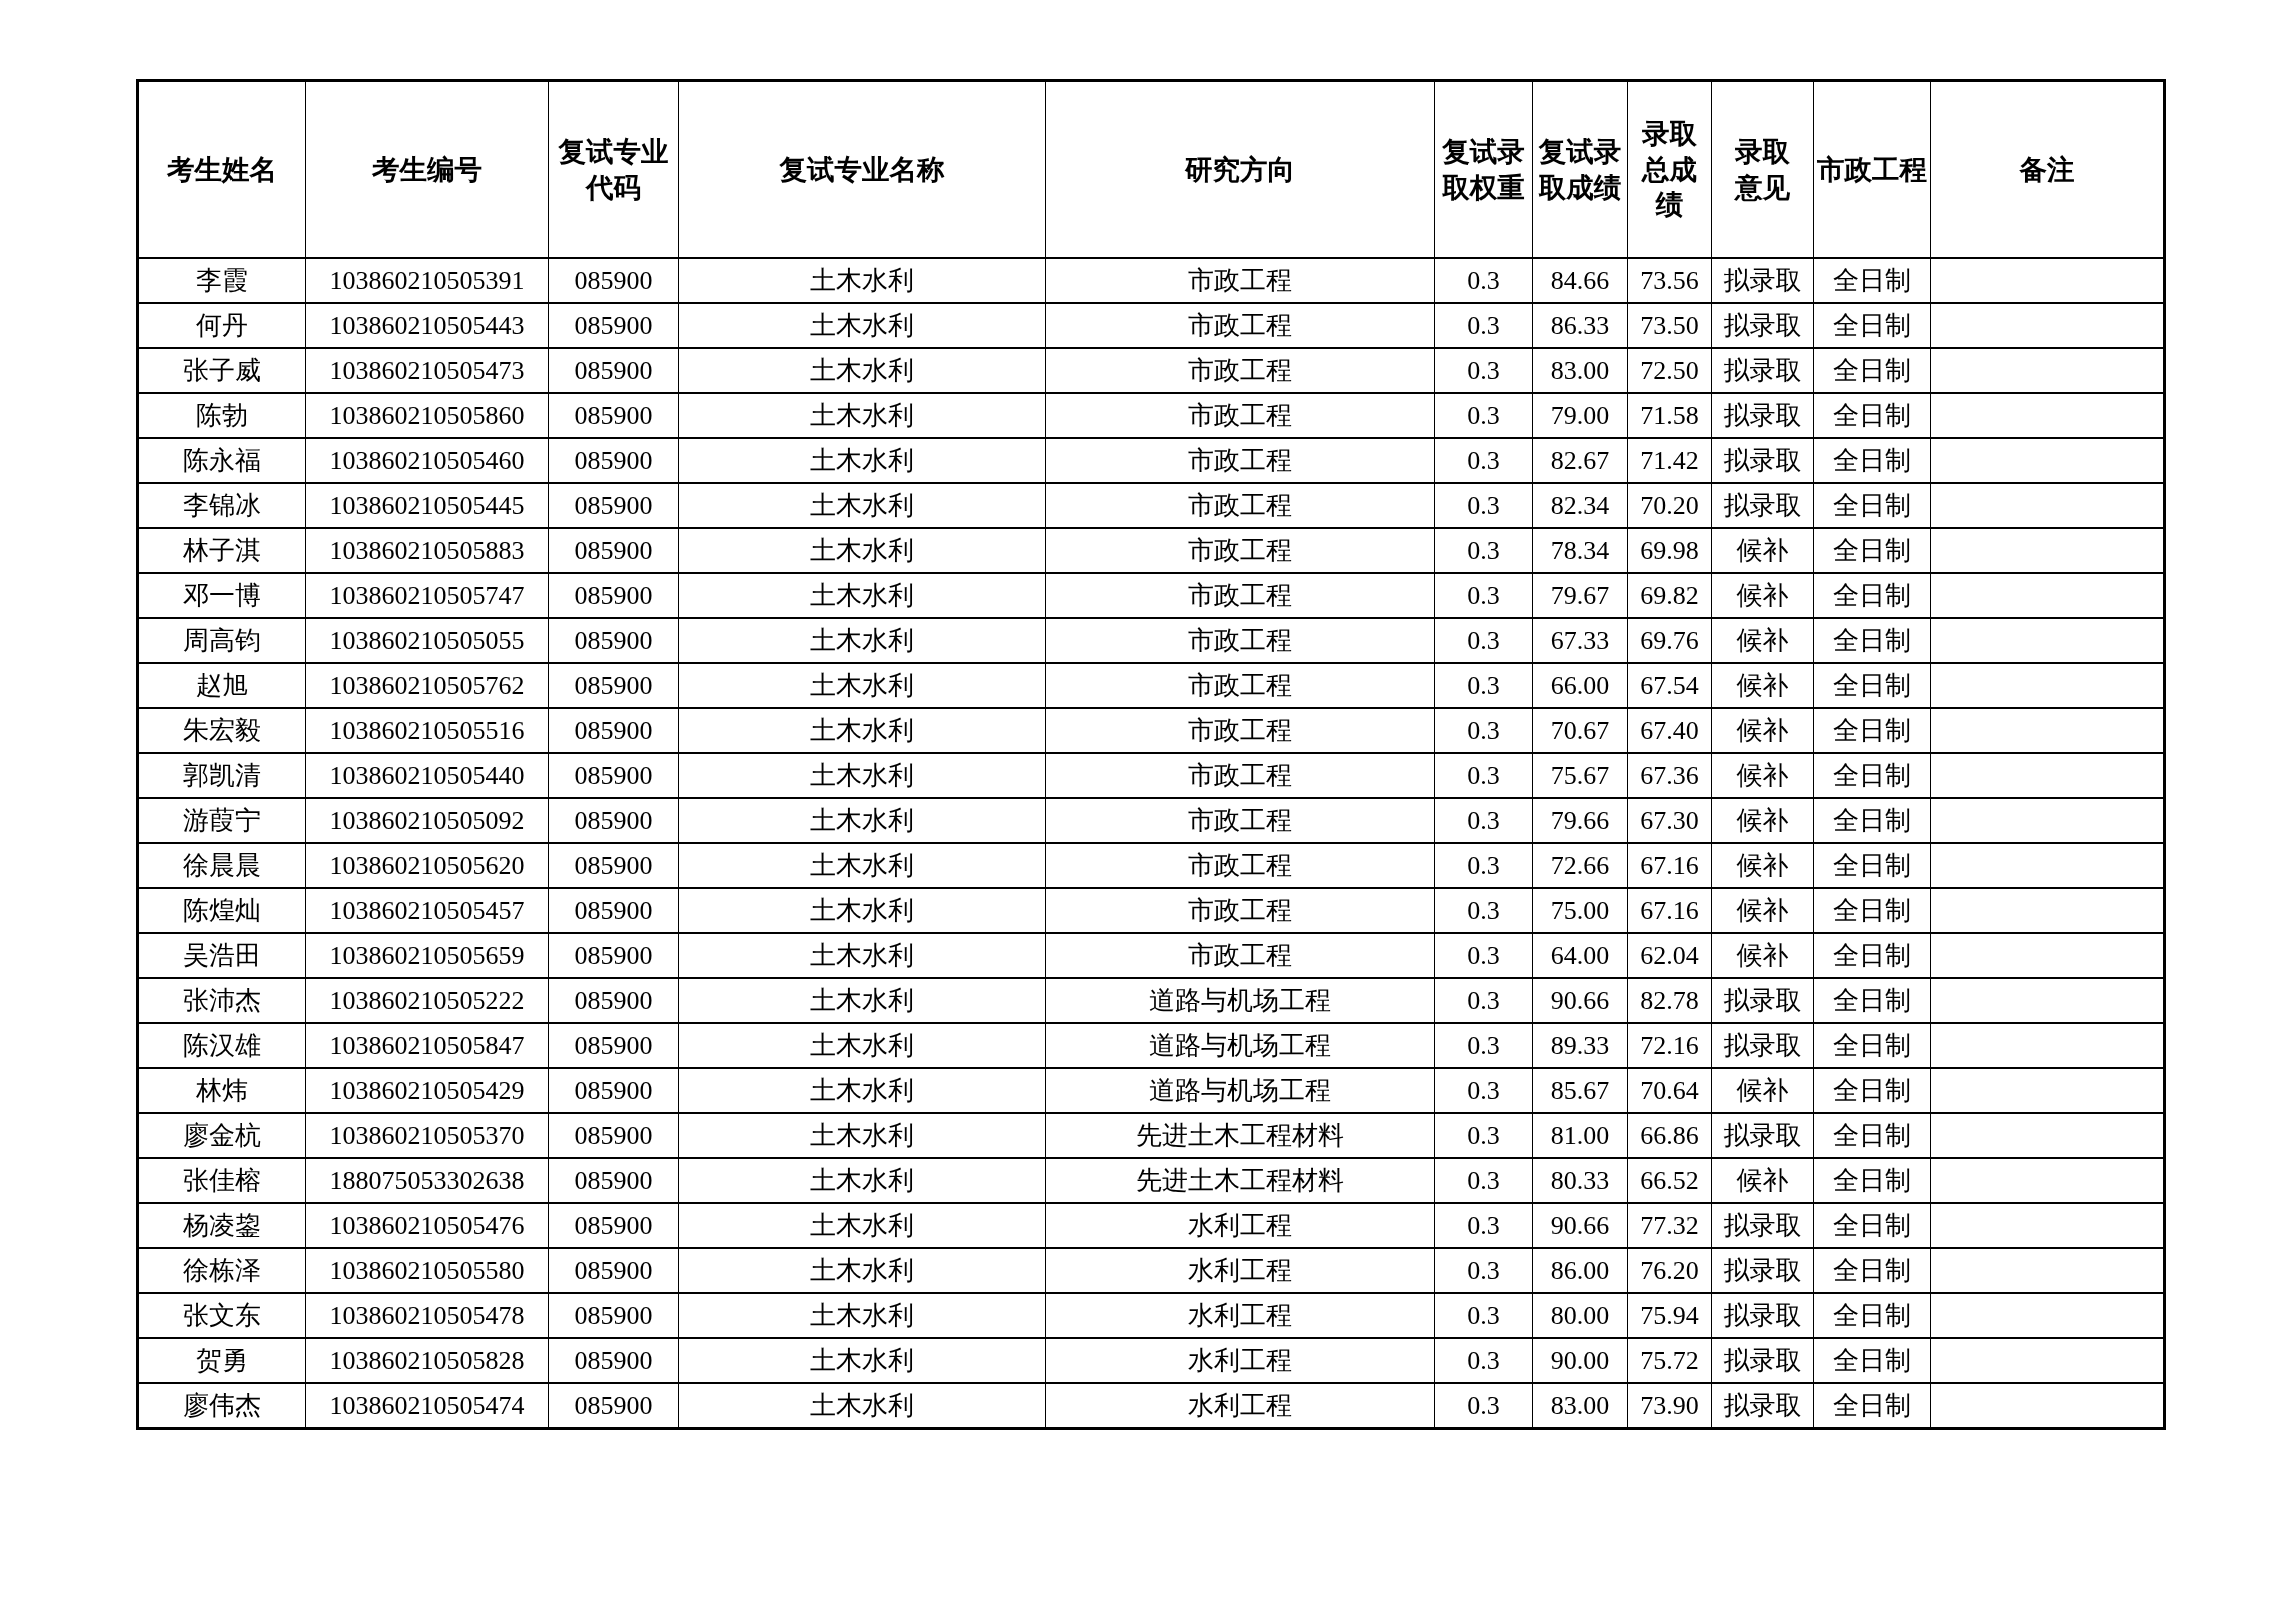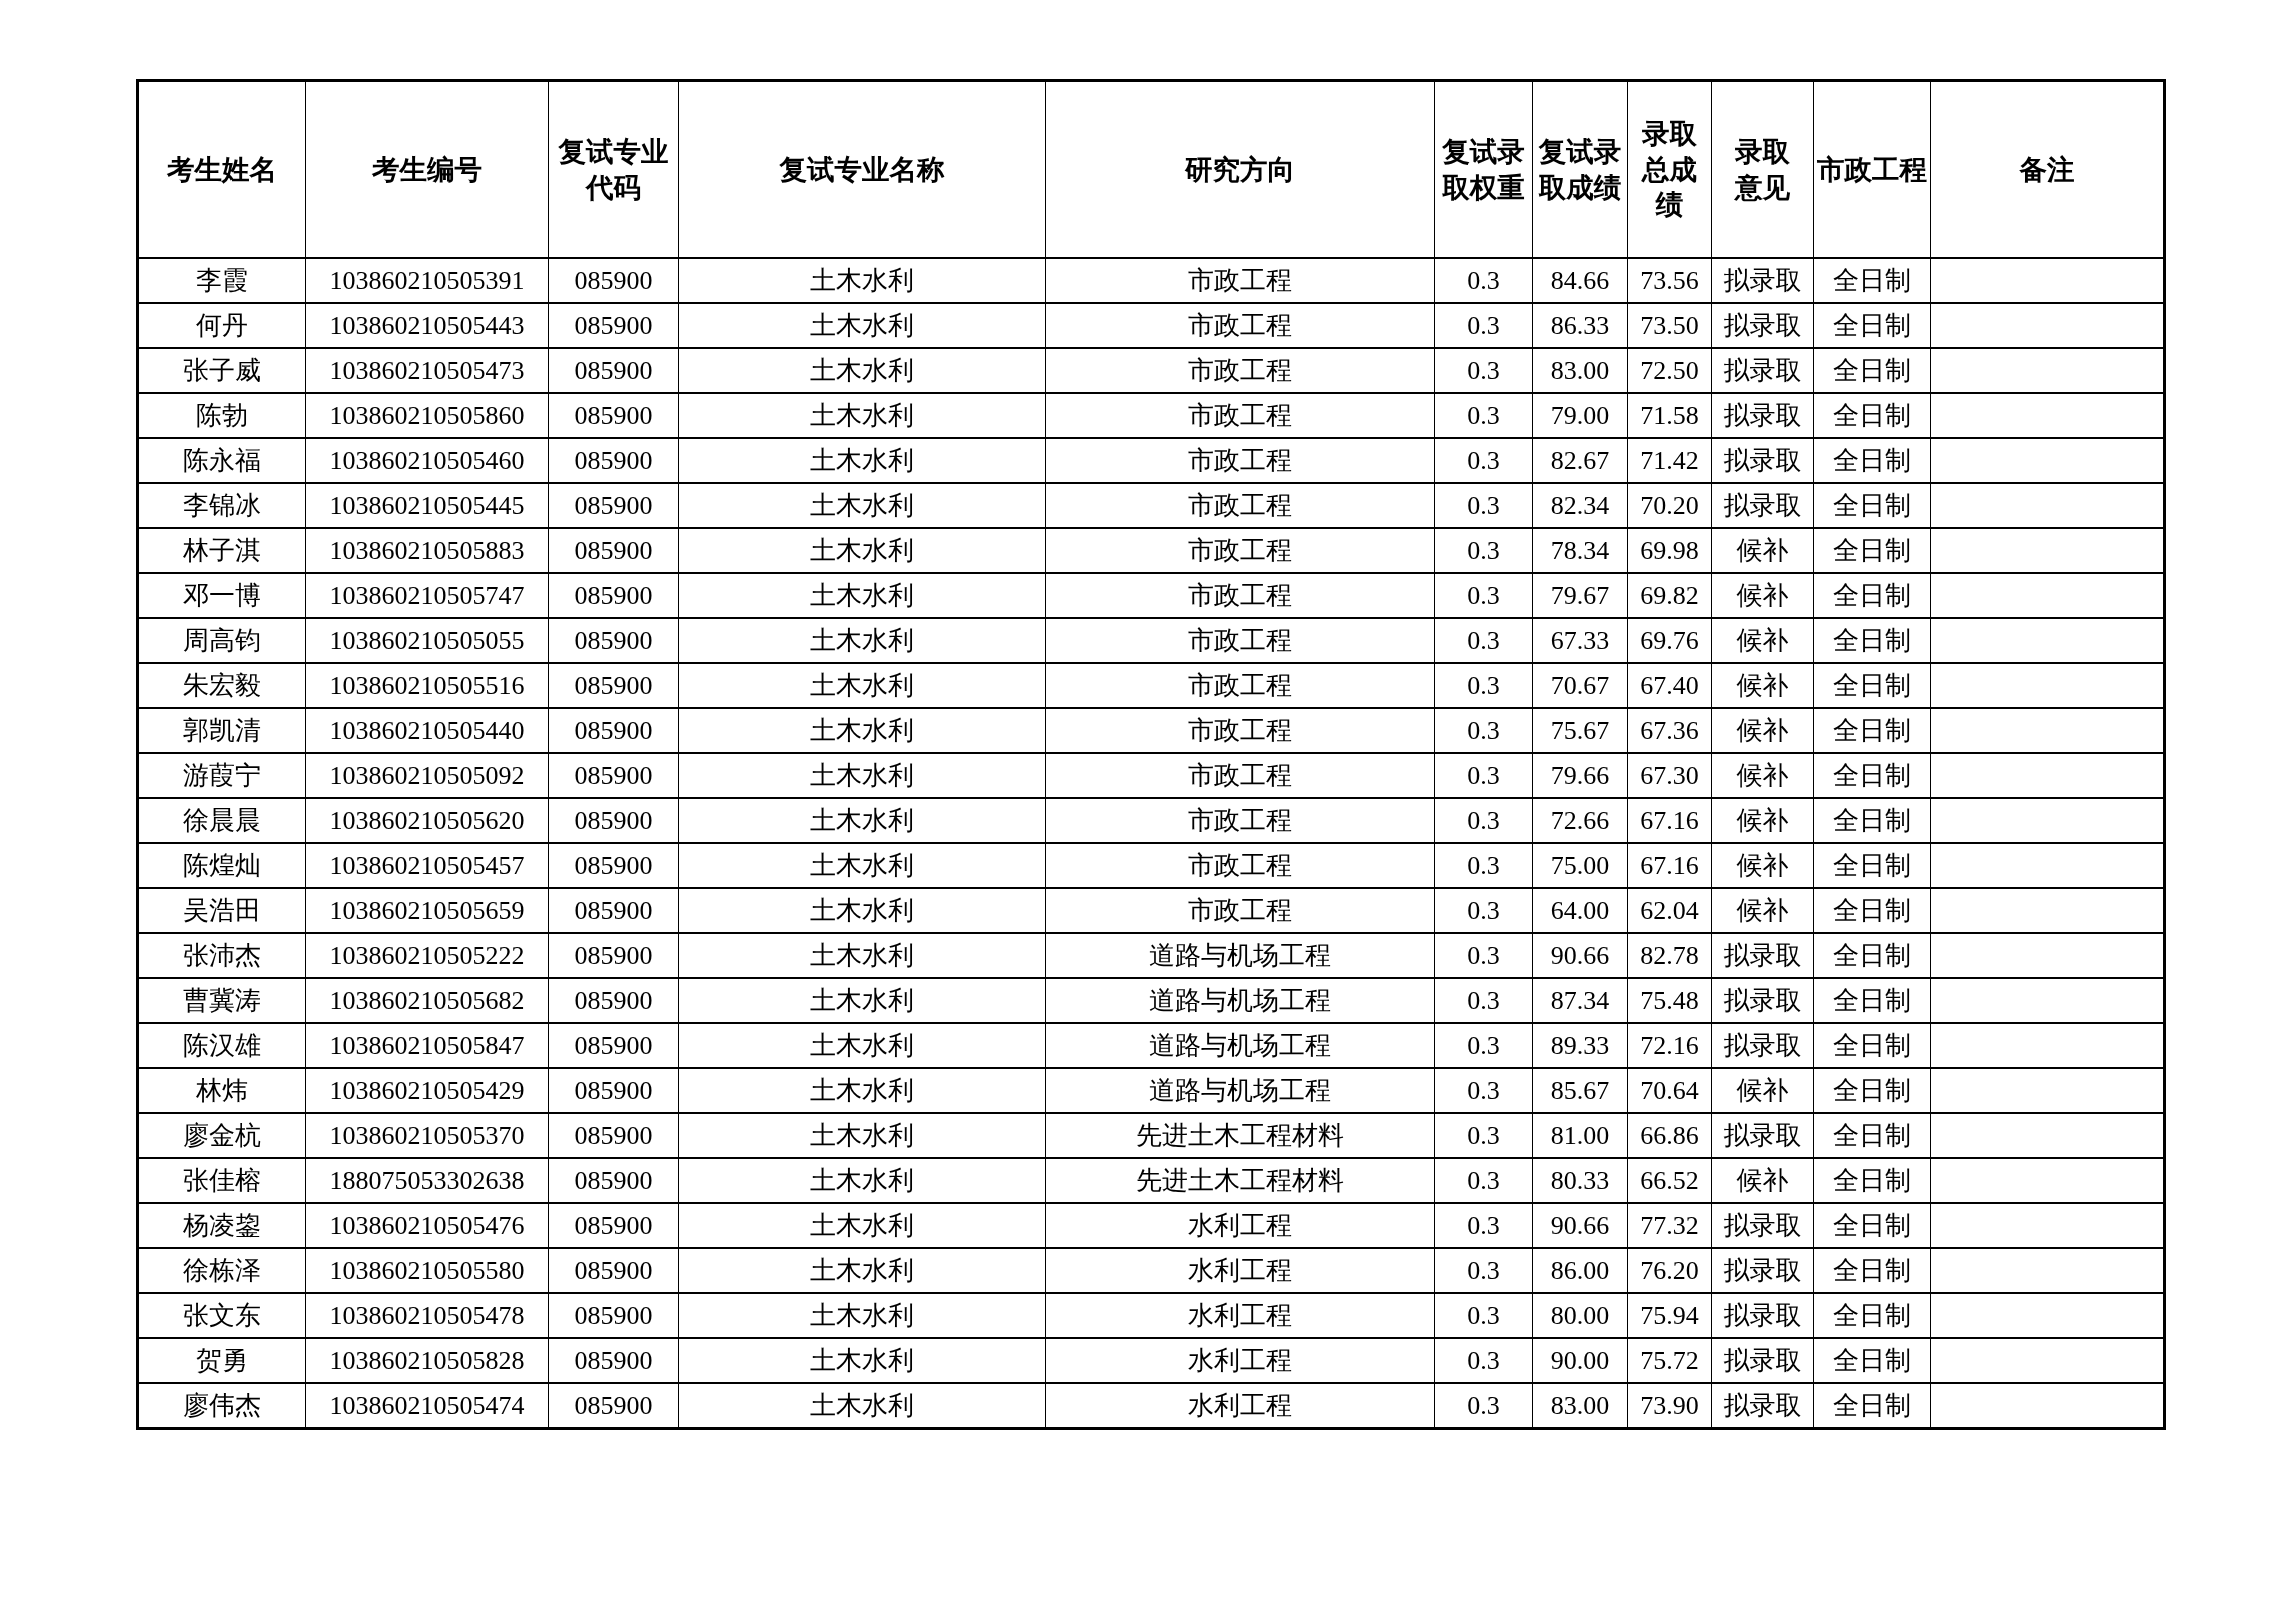--- a/index.html
+++ b/index.html
@@ -198,20 +198,33 @@
           <td>土木水利</td>
           <td>市政工程</td>
           <td>0.3</td>
           <td>67.33</td>
           <td>69.76</td>
           <td>候补</td>
           <td>全日制</td>
           <td></td>
         </tr>
         <tr>
+          <td>赵旭</td>
+          <td>103860210505762</td>
+          <td>085900</td>
+          <td>土木水利</td>
+          <td>市政工程</td>
+          <td>0.3</td>
+          <td>66.00</td>
+          <td>67.54</td>
+          <td>候补</td>
+          <td>全日制</td>
+          <td></td>
+        </tr>
+        <tr>
           <td>朱宏毅</td>
           <td>103860210505516</td>
           <td>085900</td>
           <td>土木水利</td>
           <td>市政工程</td>
           <td>0.3</td>
           <td>70.67</td>
           <td>67.40</td>
           <td>候补</td>
           <td>全日制</td>
@@ -284,33 +297,20 @@
         </tr>
         <tr>
           <td>张沛杰</td>
           <td>103860210505222</td>
           <td>085900</td>
           <td>土木水利</td>
           <td>道路与机场工程</td>
           <td>0.3</td>
           <td>90.66</td>
           <td>82.78</td>
-          <td>拟录取</td>
-          <td>全日制</td>
-          <td></td>
-        </tr>
-        <tr>
-          <td>曹冀涛</td>
-          <td>103860210505682</td>
-          <td>085900</td>
-          <td>土木水利</td>
-          <td>道路与机场工程</td>
-          <td>0.3</td>
-          <td>87.34</td>
-          <td>75.48</td>
           <td>拟录取</td>
           <td>全日制</td>
           <td></td>
         </tr>
         <tr>
           <td>陈汉雄</td>
           <td>103860210505847</td>
           <td>085900</td>
           <td>土木水利</td>
           <td>道路与机场工程</td>

